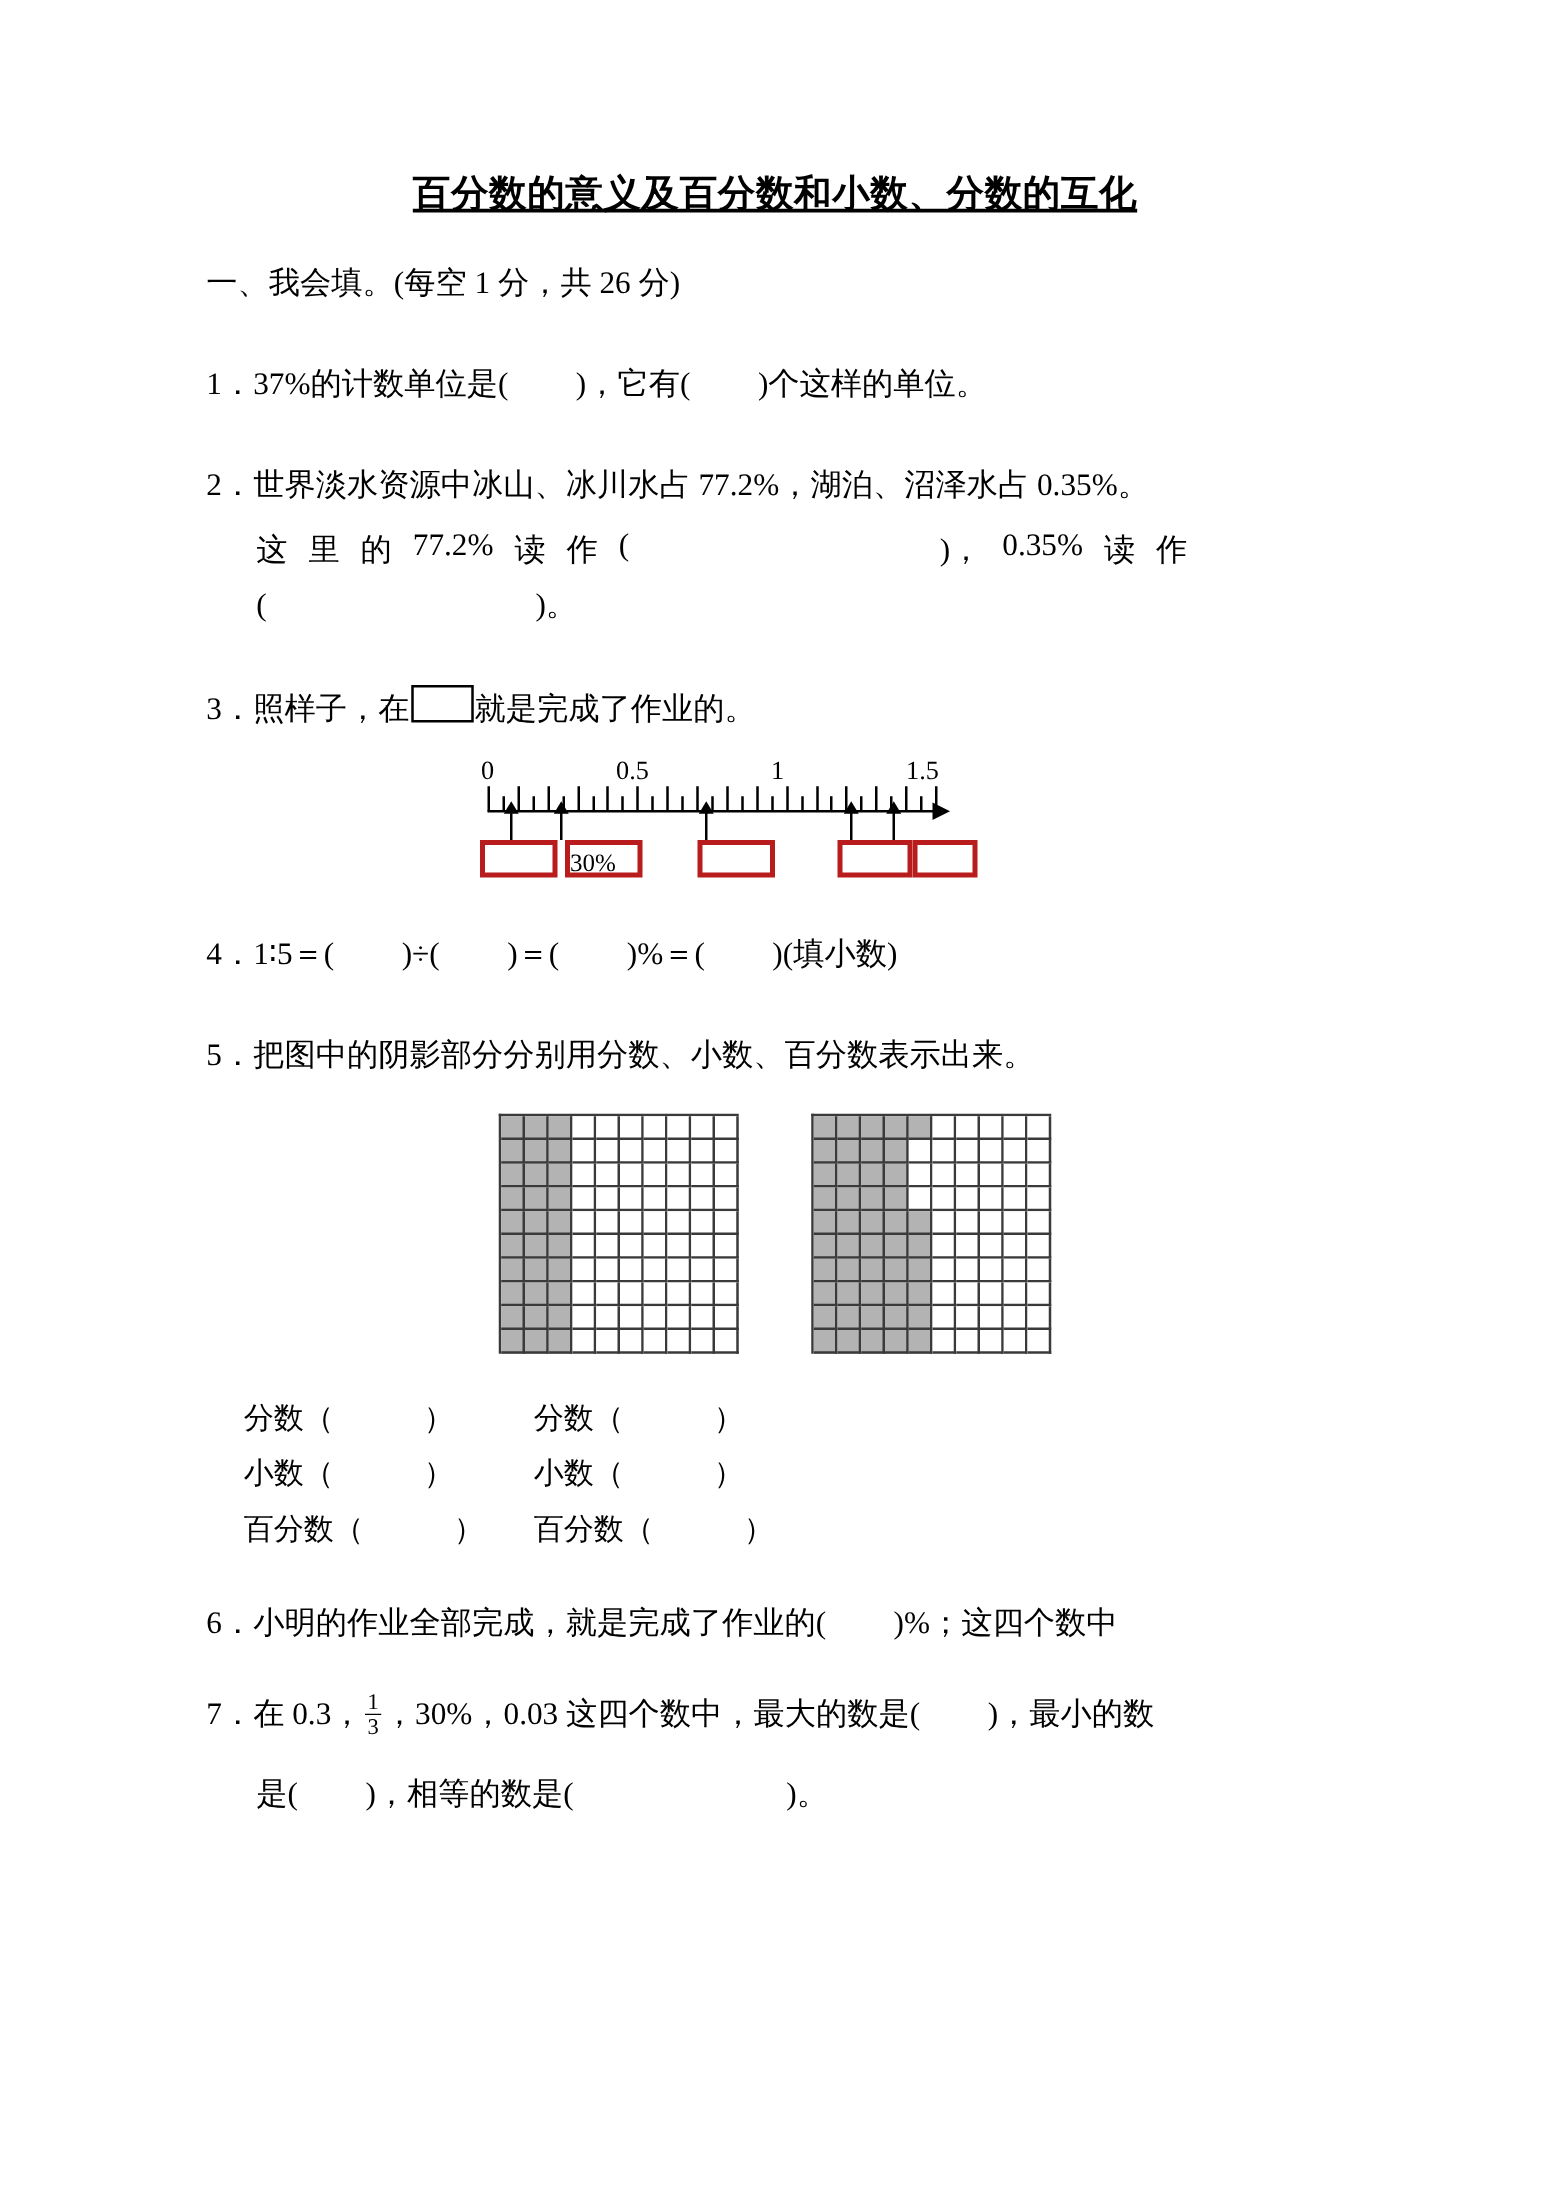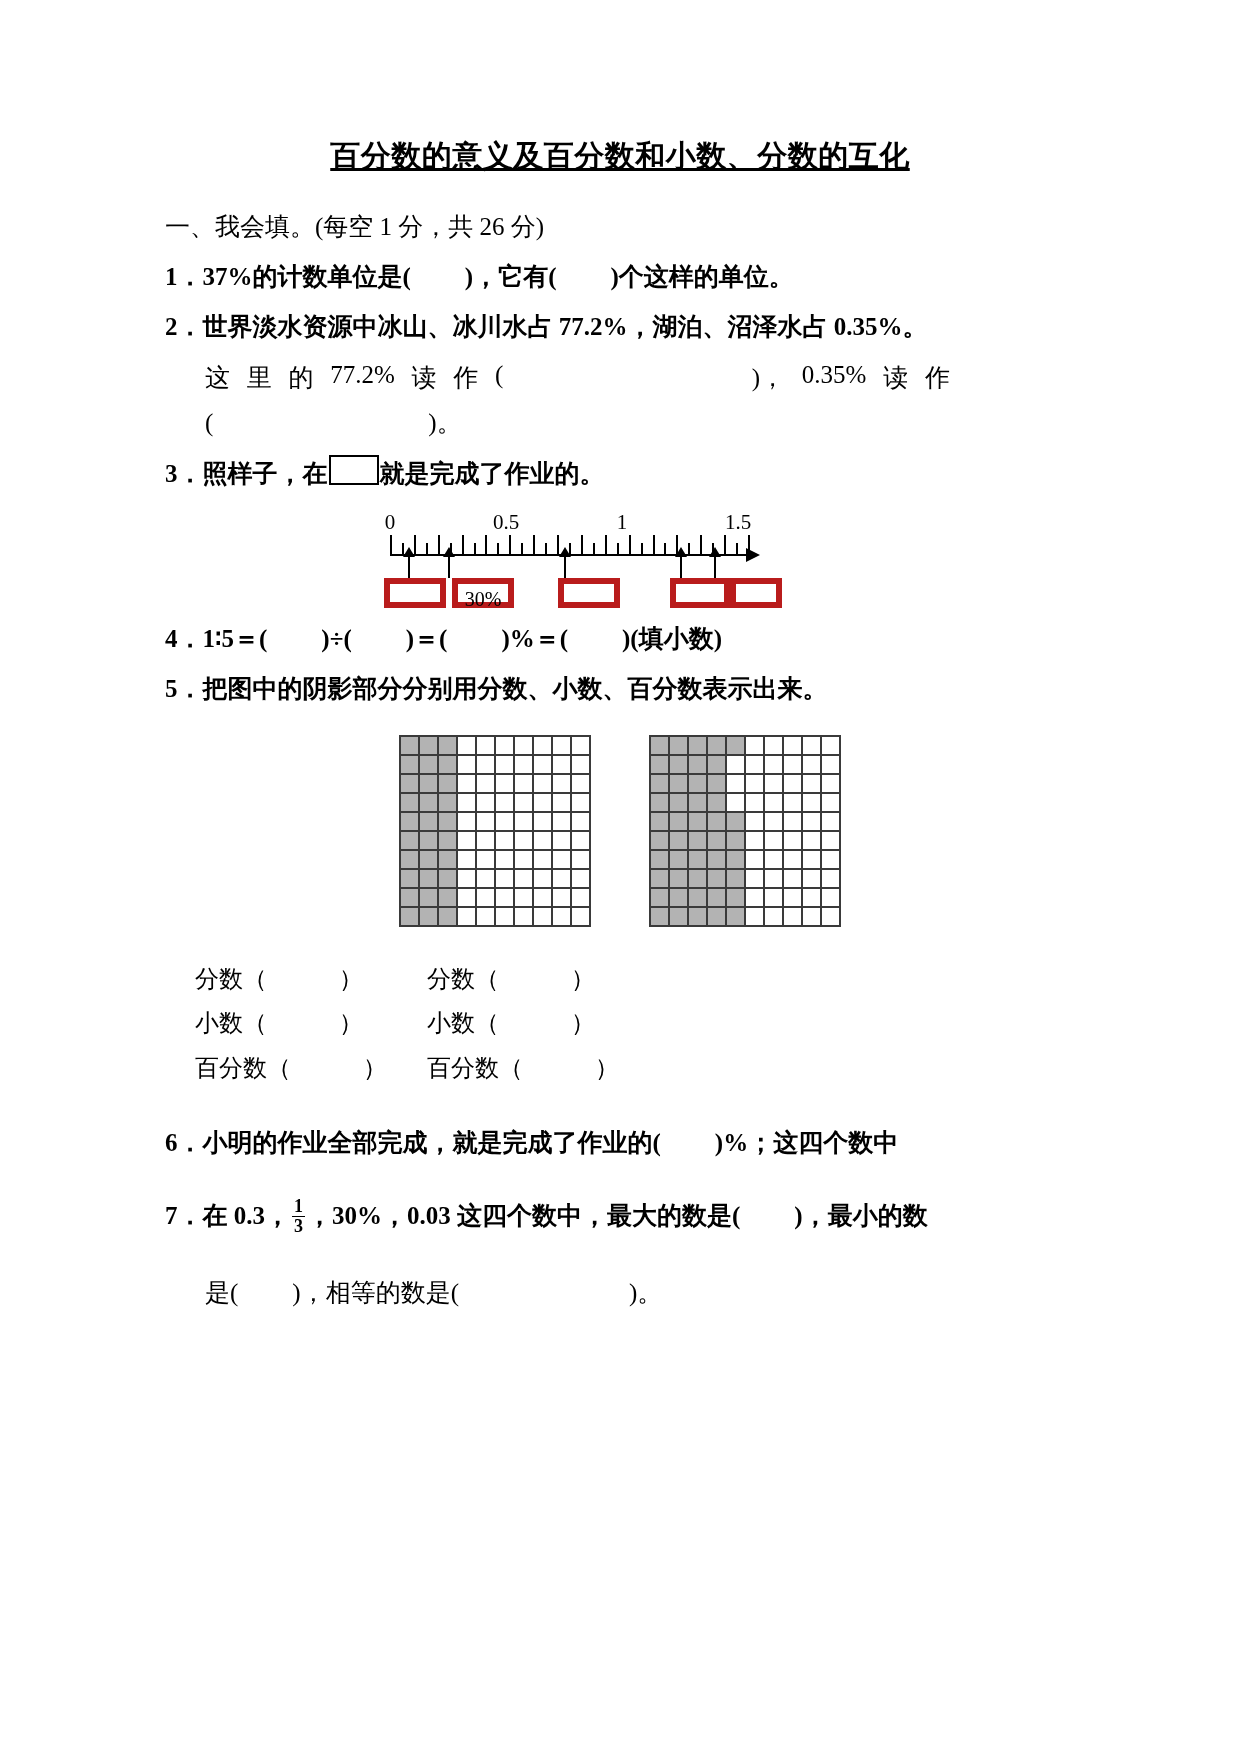--- a/index.html
+++ b/index.html
@@ -32,24 +32,23 @@
     line-height: 1.2;
     text-decoration: underline;
   }
   .section-head {
     font-size: 25px;
     margin: 34px 0 0 165px;
     line-height: 1.5;
   }
   .q {
     font-size: 25px;
-    margin: 12px 0 0 165px;
+    margin: 43px 0 0 165px;
     line-height: 1.55;
     max-width: 915px;
-    font-weight: bold;
   }
   .q-num {
     display: inline-block;
   }
   .q-indent {
     margin-left: 205px;
     font-size: 25px;
     line-height: 1.55;
     margin-top: 10px;
   }
@@ -126,24 +125,23 @@
     top: -9px;
     width: 0; height: 0;
     border-bottom: 10px solid #000;
     border-left: 6px solid transparent;
     border-right: 6px solid transparent;
   }
   .nl-box {
     position: absolute;
     top: 70px;
     height: 30px;
-    border: 6px solid #b91c1c;
+    border: 4px solid #b91c1c;
     background: #fff;
     font-size: 20px;
-    text-align: center;
     line-height: 30px;
     box-sizing: border-box;
   }
 
   
   .grids {
     display: flex;
     justify-content: center;
     gap: 58px;
     margin-top: 26px;
@@ -508,17 +506,17 @@
     </div>
   </div>
 
   <div class="q" style="margin-top:34px">
     <span class="q-num">6．</span><span>小明的作业全部完成，就是完成了作业的(</span><span class="blank-sm"></span><span>)%；这四个数中</span>
   </div>
 
   <div class="q" style="margin-top:34px">
     <span class="q-num">7．</span><span>在 0.3，</span><span class="frac"><span class="num">1</span><span class="den">3</span></span><span>，30%，0.03 这四个数中，最大的数是(</span><span class="blank-sm"></span><span>)，最小的数</span>
   </div>
-  <div class="q-indent" style="margin-top:36px">
+  <div class="q-indent" style="margin-top:24px">
     <span>是(</span><span class="blank-sm"></span><span>)，相等的数是(</span><span class="blank-lg"></span><span>)。</span>
   </div>
 
 </div>
 
 </body></html>

